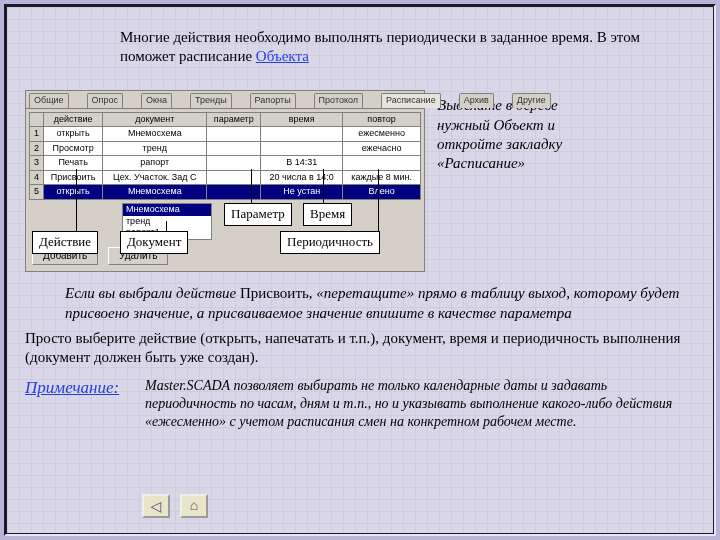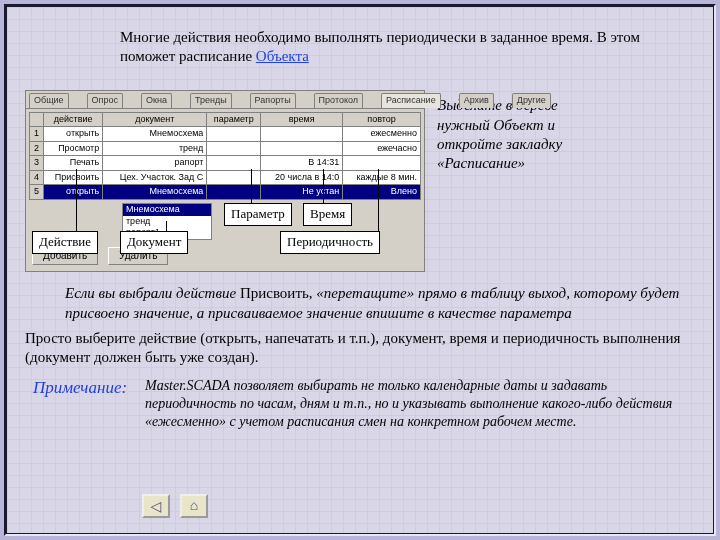--- a/index.html
+++ b/index.html
@@ -71,21 +71,21 @@
   table.grid {
     border-collapse: collapse;
     width: calc(100% - 6px);
     margin: 3px;
     background: #fff;
   }
   table.grid th, table.grid td {
     border: 1px solid #808080;
     padding: 1px 3px;
     font-size: 9px;
-    text-align: right;
+    text-align: center;
     white-space: nowrap;
     overflow: hidden;
   }
   table.grid th { background: #d4d0c8; text-align: center; font-weight: normal; }
   table.grid td.rh { background: #d4d0c8; text-align: center; width: 14px; }
   table.grid tr.sel td { background: #000080; color: #fff; }
   .dropdown {
     margin: 0 3px 3px 3px;
     border: 1px solid #808080;
     background: #fff;
@@ -120,23 +120,23 @@
     font-size: 15px;
     width: 150px;
     padding-top: 6px;
   }
   .para { margin: 6px 0 6px 0; }
   .indent { margin-left: 30px; font-style: italic; }
   .note-row { display: flex; gap: 10px; margin-top: 10px; align-items: flex-start; }
   .note-label {
     font-style: italic;
     color: #2040e0;
+    text-decoration: underline;
     font-size: 17px;
     min-width: 110px;
-    text-align: center;
   }
   .note-body { font-style: italic; font-size: 14px; }
   .nav { position: absolute; left: 142px; bottom: 22px; display: flex; gap: 10px; }
   .navbtn {
     width: 28px; height: 24px;
     border: 2px outset #eee;
     background: #e8e5c9;
     display: flex; align-items: center; justify-content: center;
     font-size: 14px; color: #4b4b7a;
   }

